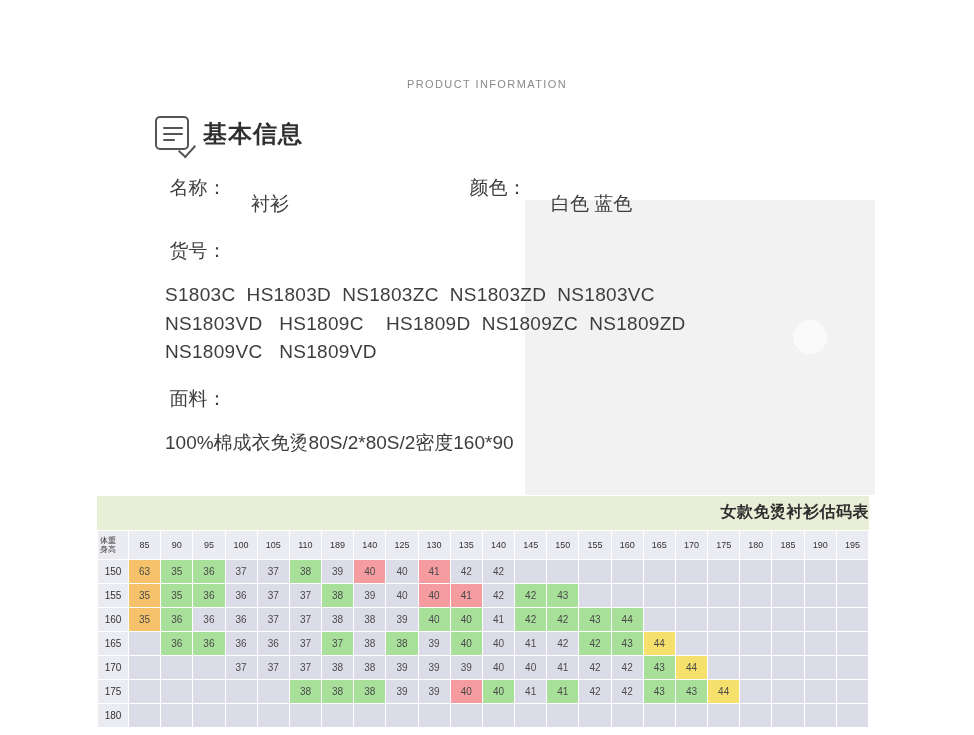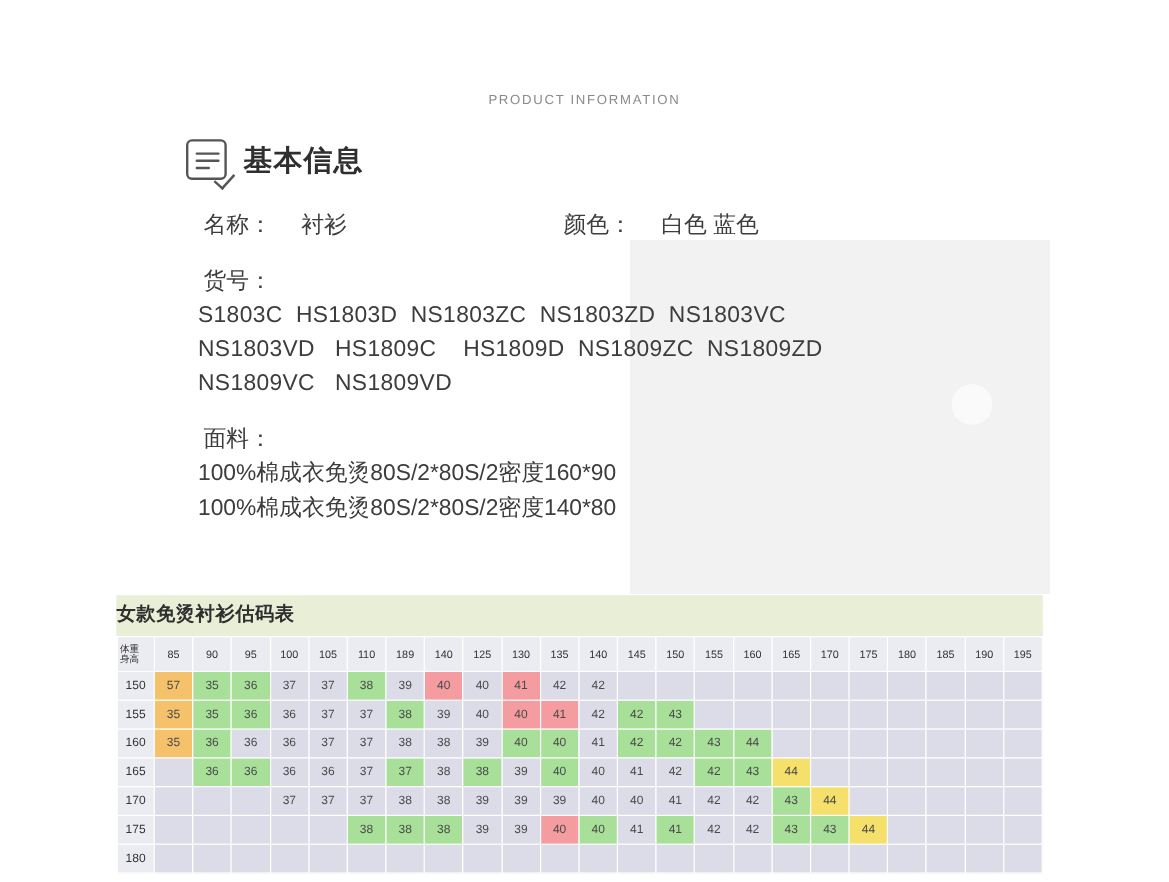--- a/index.html
+++ b/index.html
@@ -117,40 +117,41 @@
     flex-direction: column;
   }
   .row-label {
     width: 86px;
     text-align: center;
     flex: 0 0 auto;
     white-space: nowrap;
   }
   .row-value {
     padding-left: 10px;
+    margin-top: 16px;
   }
   .row-split {
     display: flex;
     margin-bottom: 18px;
   }
   .split-left { display: flex; width: 300px; }
   .split-right { display: flex; }
   .code-line { white-space: pre; }
   .mono-ish { letter-spacing: .3px; }
 
   
   .table-area {
     position: absolute;
     left: 97px;
     top: 496px;
     width: 772px;
   }
   .table-title {
     background: #e9eed6;
-    text-align: left;
+    text-align: right;
     font-size: 16px;
     font-weight: bold;
     color: #2f2f2f;
     padding: 6px 0 7px 0;
     letter-spacing: .5px;
   }
   table.size {
     border-collapse: collapse;
     width: 772px;
     table-layout: fixed;
@@ -231,21 +232,20 @@
         <div class="code-line">S1803C  HS1803D  NS1803ZC  NS1803ZD  NS1803VC</div>
         <div class="code-line">NS1803VD   HS1809C    HS1809D  NS1809ZC  NS1809ZD</div>
         <div class="code-line">NS1809VC   NS1809VD</div>
       </div>
     </div>
 
     <div class="row">
       <div class="row-label">面料：</div>
       <div class="row-value">
         <div class="code-line">100%棉成衣免烫80S/2*80S/2密度160*90</div>
-        <div class="code-line">100%棉成衣免烫80S/2*80S/2密度140*80</div>
       </div>
     </div>
 
   </div>
 </div>
 
 <div class="table-area">
   <div class="table-title">女款免烫衬衫估码表</div>
   <table class="size">
     <tbody id="size-table-body">
@@ -273,21 +273,21 @@
           <td>165</td>
           <td>170</td>
           <td>175</td>
           <td>180</td>
           <td>185</td>
           <td>190</td>
           <td>195</td>
         </tr>
         <tr>
           <td>150</td>
-          <td class="c-orange">57</td>
+          <td class="c-orange">63</td>
           <td class="c-green">35</td>
           <td class="c-green">36</td>
           <td class="c-empty">37</td>
           <td class="c-empty">37</td>
           <td class="c-green">38</td>
           <td class="c-empty">39</td>
           <td class="c-pink">40</td>
           <td class="c-empty">40</td>
           <td class="c-pink">41</td>
           <td class="c-empty">42</td>

